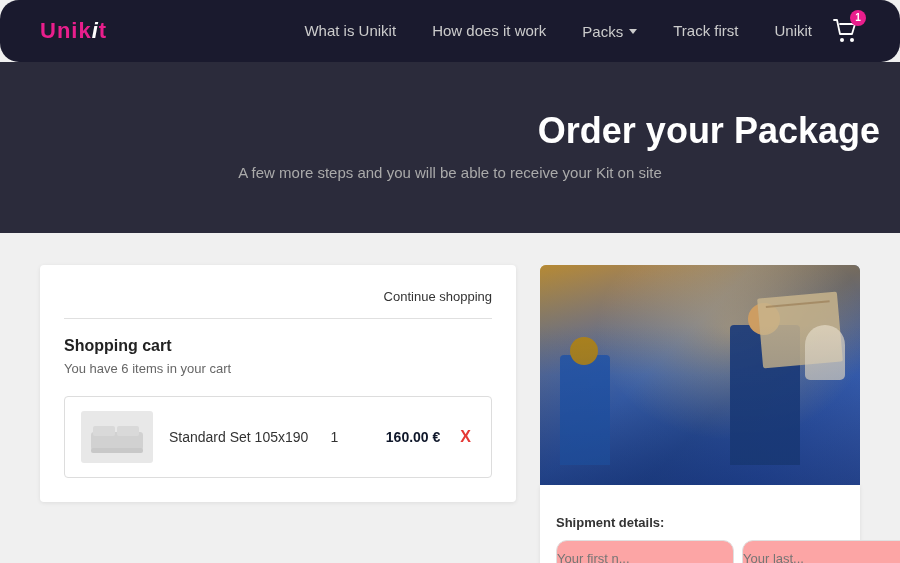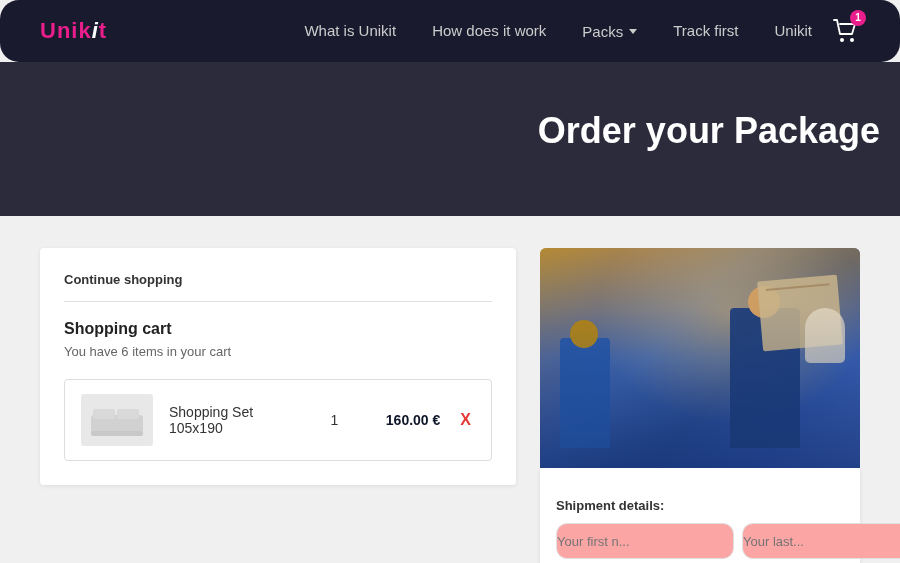--- a/index.html
+++ b/index.html
@@ -104,26 +104,27 @@
     .cart-panel {
       background: #fff;
       border-radius: 4px;
       padding: 24px;
       flex: 1;
       min-width: 0;
       box-shadow: 0 1px 4px rgba(0,0,0,0.08);
     }
     .continue-shopping {
       font-size: 13px;
-      font-weight: 700;
+      font-weight: 400;
       color: #333;
       padding-bottom: 14px;
       border-bottom: 1px solid #e0e0e0;
       margin-bottom: 18px;
       cursor: pointer;
+      text-align: right;
     }
     .cart-title {
       font-size: 16px;
       font-weight: 700;
       color: #222;
       margin-bottom: 6px;
     }
     .cart-count {
       font-size: 13px;
       color: #666;
@@ -335,40 +336,41 @@
       <circle cx="10" cy="24" r="2" fill="white"></circle>
       <circle cx="20" cy="24" r="2" fill="white"></circle>
       <path d="M2 4h3l3 14h12l3-10H8" stroke="white" stroke-width="1.8" fill="none" stroke-linecap="round" stroke-linejoin="round"></path>
     </svg>
     <span class="cart-badge">1</span>
   </button>
 </nav>
 
 <section class="hero">
   <h1>Order your Package</h1>
+  <p>A few more steps and you will be able to receive your Kit on site</p>
 </section>
 
 <div class="main-content">
 
   <div class="cart-panel">
     <div class="continue-shopping">Continue shopping</div>
     <h2 class="cart-title">Shopping cart</h2>
     <p class="cart-count">You have 6 items in your cart</p>
 
     <div class="cart-item">
       <div class="item-image">
 
         <svg width="56" height="38" viewBox="0 0 56 38" fill="none" class="bedding-svg">
           <rect x="2" y="14" width="52" height="18" rx="3" fill="#bbb"></rect>
           <rect x="4" y="8" width="22" height="10" rx="2" fill="#ccc"></rect>
           <rect x="28" y="8" width="22" height="10" rx="2" fill="#ccc"></rect>
           <rect x="2" y="30" width="52" height="5" rx="2" fill="#aaa"></rect>
         </svg>
       </div>
-      <span class="item-name">Shopping Set 105x190</span>
+      <span class="item-name">Standard Set 105x190</span>
       <span class="item-qty">1</span>
       <span class="item-price">160.00 €</span>
       <button class="item-remove">X</button>
     </div>
   </div>
 
   <div class="right-panel">
     <div class="delivery-image">
       <div class="figure1"></div>
       <div class="figure2"></div>

